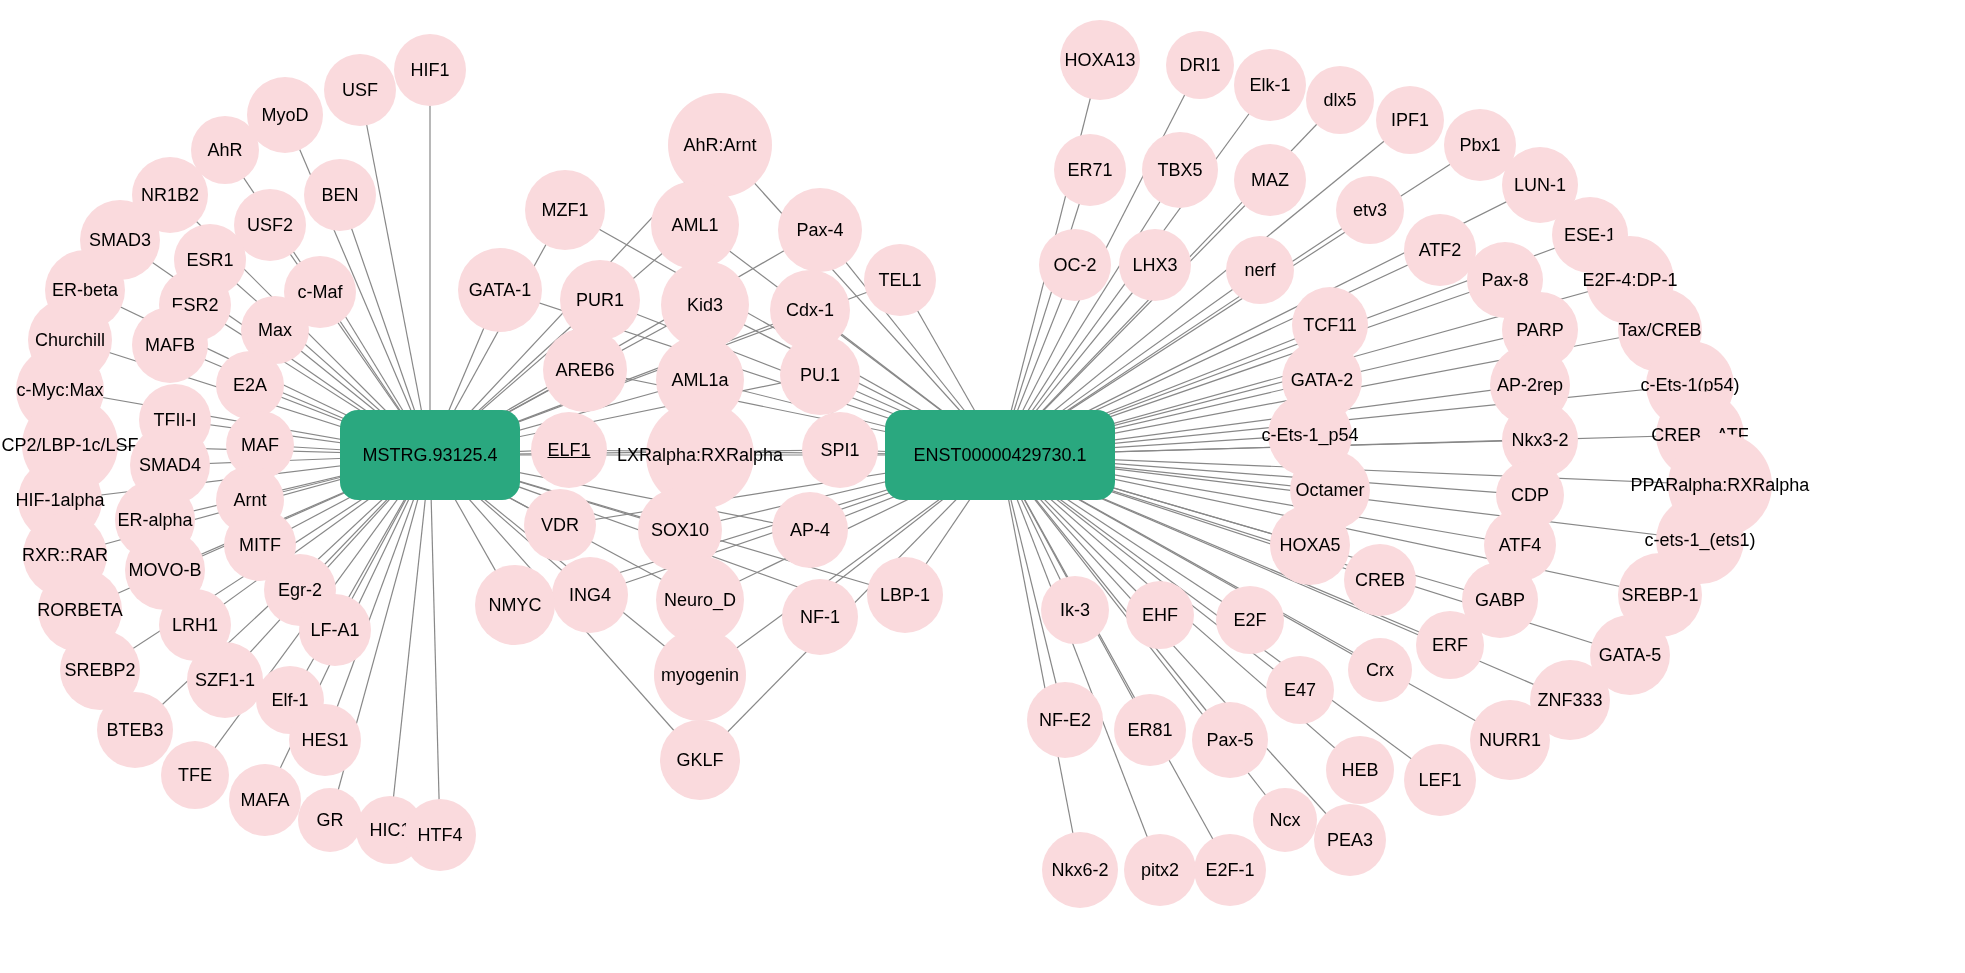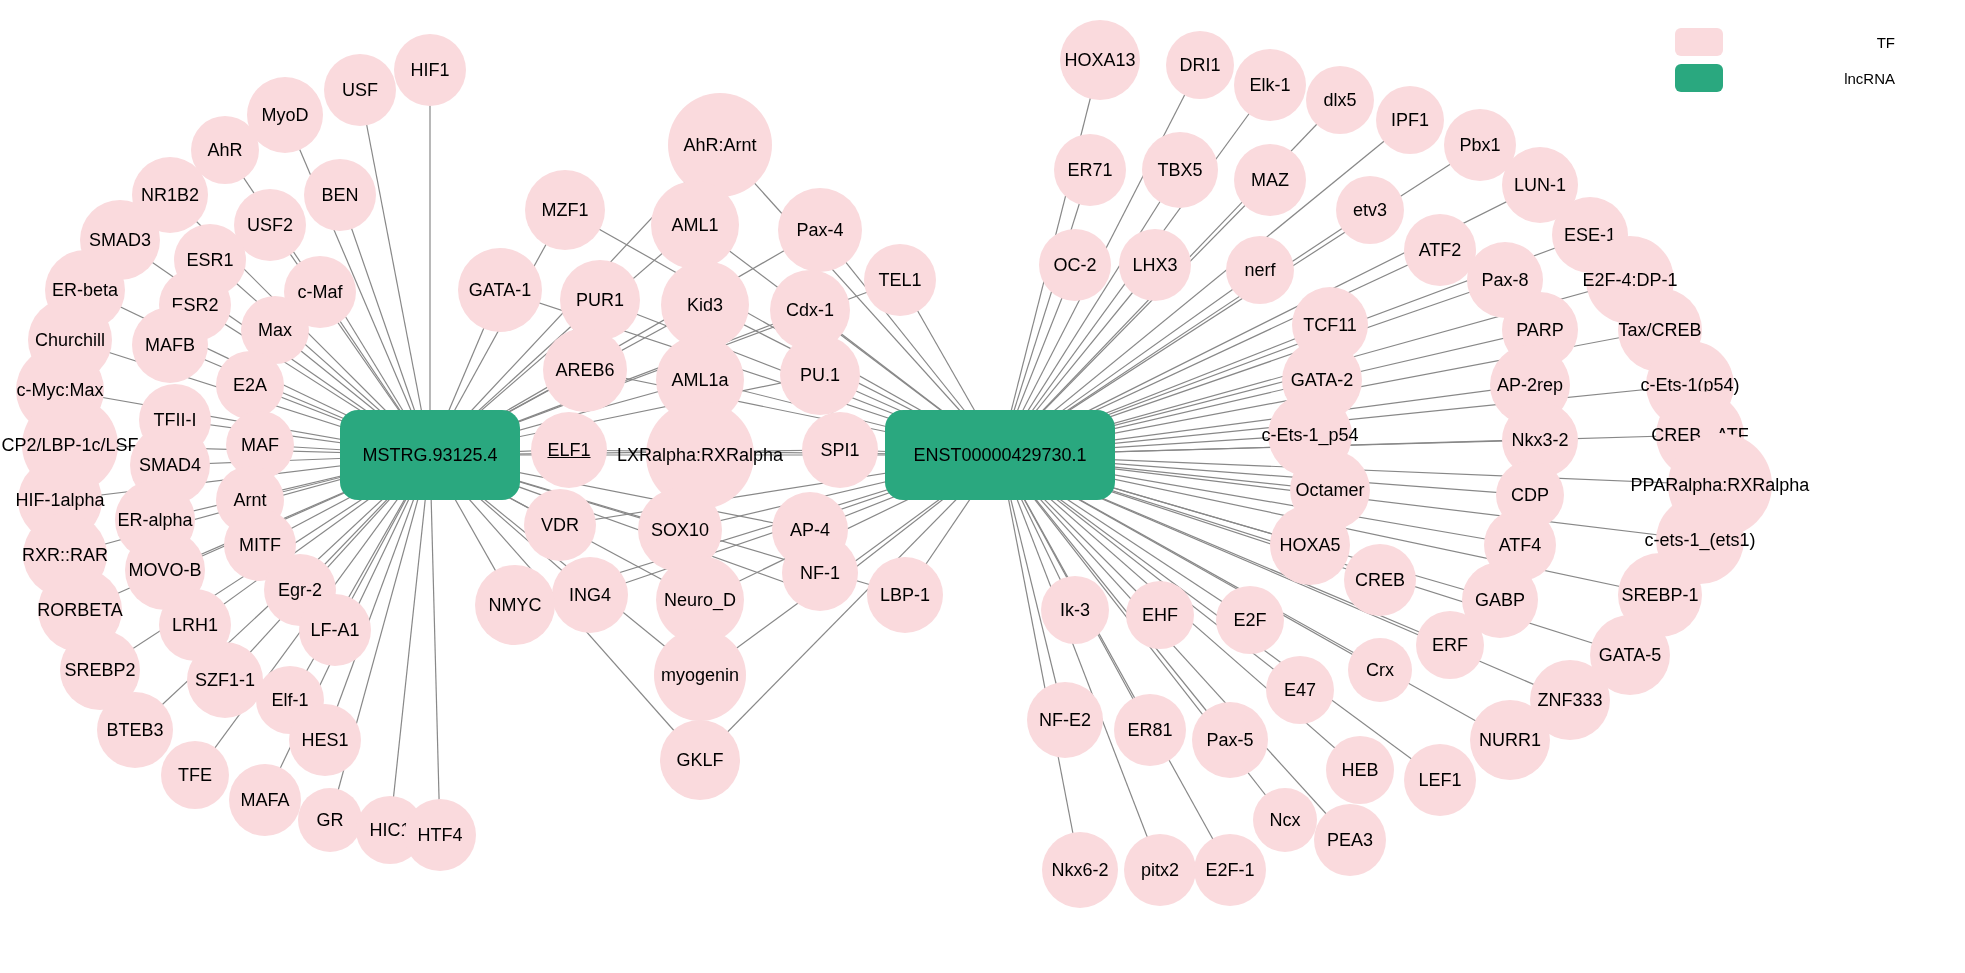--- a/index.html
+++ b/index.html
@@ -183,21 +183,21 @@
     <div class="node tf" style="left: 700px; top: 380px; width: 88px; height: 88px;">AML1a</div>
     <div class="node tf" style="left: 820px; top: 375px; width: 80px; height: 80px;">PU.1</div>
     <div class="node tf" style="left: 569px; top: 450px; width: 76px; height: 76px; text-decoration: underline;">ELF1</div>
     <div class="node tf" style="left: 700px; top: 455px; width: 108px; height: 108px;">LXRalpha:RXRalpha</div>
     <div class="node tf" style="left: 840px; top: 450px; width: 76px; height: 76px;">SPI1</div>
     <div class="node tf" style="left: 560px; top: 525px; width: 72px; height: 72px;">VDR</div>
     <div class="node tf" style="left: 680px; top: 530px; width: 84px; height: 84px;">SOX10</div>
     <div class="node tf" style="left: 810px; top: 530px; width: 76px; height: 76px; text-align: center;">AP-4</div>
     <div class="node tf" style="left: 590px; top: 595px; width: 76px; height: 76px;">ING4</div>
     <div class="node tf" style="left: 700px; top: 600px; width: 88px; height: 88px;">Neuro_D</div>
-    <div class="node tf" style="left: 820px; top: 573px; width: 76px; height: 76px;">NF-1</div>
+    <div class="node tf" style="left: 820px; top: 617px; width: 76px; height: 76px;">NF-1</div>
     <div class="node tf" style="left: 905px; top: 595px; width: 76px; height: 76px;">LBP-1</div>
     <div class="node tf" style="left: 515px; top: 605px; width: 80px; height: 80px;">NMYC</div>
     <div class="node tf" style="left: 700px; top: 675px; width: 92px; height: 92px;">myogenin</div>
     <div class="node tf" style="left: 700px; top: 760px; width: 80px; height: 80px;">GKLF</div>
     <div class="node tf" style="left: 430px; top: 70px; width: 72px; height: 72px;">HIF1</div>
     <div class="node tf" style="left: 360px; top: 90px; width: 72px; height: 72px;">USF</div>
     <div class="node tf" style="left: 285px; top: 115px; width: 76px; height: 76px;">MyoD</div>
     <div class="node tf" style="left: 225px; top: 150px; width: 68px; height: 68px;">AhR</div>
     <div class="node tf" style="left: 340px; top: 195px; width: 72px; height: 72px;">BEN</div>
     <div class="node tf" style="left: 170px; top: 195px; width: 76px; height: 76px;">NR1B2</div>
@@ -287,23 +287,13 @@
     <div class="node tf" style="left: 1360px; top: 770px; width: 68px; height: 68px;">HEB</div>
     <div class="node tf" style="left: 1440px; top: 780px; width: 72px; height: 72px;">LEF1</div>
     <div class="node tf" style="left: 1285px; top: 820px; width: 64px; height: 64px;">Ncx</div>
     <div class="node tf" style="left: 1350px; top: 840px; width: 72px; height: 72px;">PEA3</div>
     <div class="node tf" style="left: 1080px; top: 870px; width: 76px; height: 76px;">Nkx6-2</div>
     <div class="node tf" style="left: 1160px; top: 870px; width: 72px; height: 72px;">pitx2</div>
     <div class="node tf" style="left: 1230px; top: 870px; width: 72px; height: 72px;">E2F-1</div>
   </div>
 
 <div class="legend">
-  <div id="legend-rows">
-      <div class="legend-row">
-        <div class="swatch tf-sw"></div>
-        <div class="ltype">TF</div>
-      </div>
-      <div class="legend-row">
-        <div class="swatch lnc-sw"></div>
-        <div class="ltype">lncRNA</div>
-      </div>
-    </div>
 </div>
 
 </body></html>

